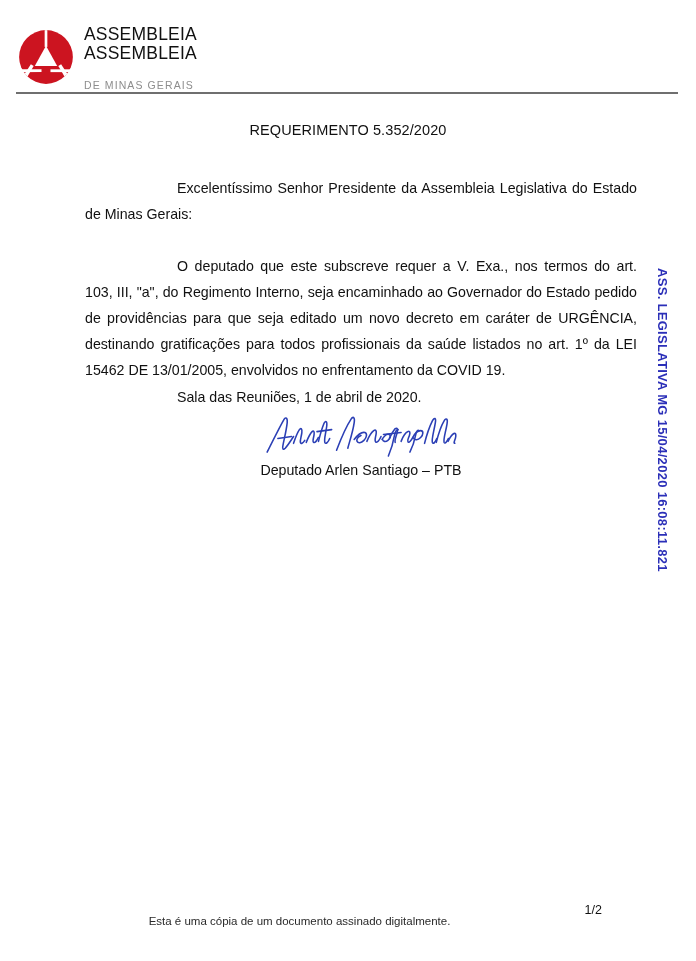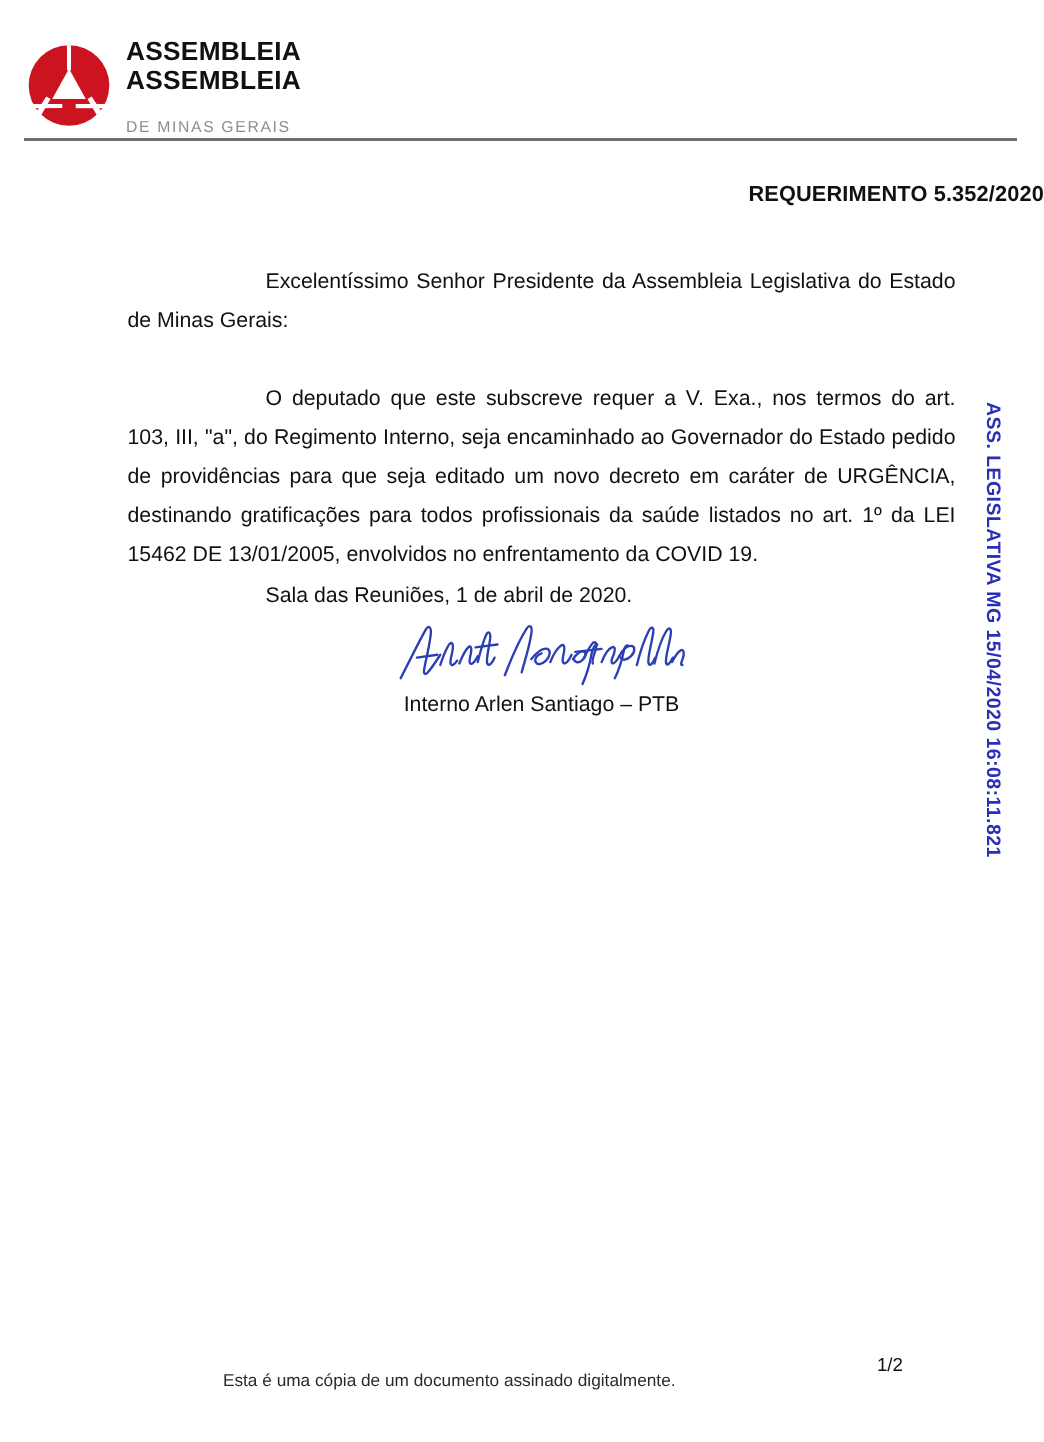--- a/index.html
+++ b/index.html
@@ -41,21 +41,21 @@
     flex: 0 0 56px;
   }
   .brand-text {
     margin-left: 10px;
     line-height: 1;
     padding-top: 2px;
   }
   .brand-line1,
   .brand-line2 {
     font-family: "Liberation Sans", sans-serif;
-    font-weight: bold;
+    font-weight: normal;
     font-size: 17.5px;
     letter-spacing: 0.2px;
     color: #111111;
     display: block;
   }
   .brand-line2 {
     margin-top: 1px;
   }
   .brand-line3 {
     display: block;
@@ -73,23 +73,23 @@
     height: 2px;
     background: #6f6f6f;
   }
 
   
   .doc-title {
     position: absolute;
     left: 0;
     top: 122px;
     width: 696px;
-    text-align: right;
+    text-align: center;
     font-size: 14.5px;
-    font-weight: bold;
+    font-weight: normal;
     letter-spacing: 0.1px;
     color: #111111;
   }
 
   .body-block {
     position: absolute;
     left: 85px;
     top: 158px;
     width: 552px;
     margin-top: 17px;
@@ -248,21 +248,21 @@
           <path d="M246 42 L 282 38"></path>
           <path d="M282 56 C 286 46, 291 38, 296 36 C 300 34, 301 38, 299 44 C 297 50, 294 54, 296 57 C 298 60, 303 54, 306 48"></path>
           <path d="M300 78 C 306 66, 310 52, 312 42 C 313 35, 316 32, 319 34"></path>
           <path d="M306 48 C 310 40, 316 34, 322 34 C 328 34, 328 42, 322 48 C 316 54, 310 54, 308 50"></path>
           <path d="M330 60 C 334 44, 340 26, 346 14 C 350 6, 354 8, 352 18 C 349 36, 344 52, 346 58 C 348 63, 352 57, 355 50"></path>
           <path d="M354 58 C 358 42, 364 24, 370 14 C 374 7, 378 10, 376 20 C 373 38, 368 52, 370 58 C 372 62, 376 56, 379 50"></path>
           <path d="M378 56 C 382 48, 386 42, 390 40 C 394 38, 395 44, 393 50 C 391 56, 389 60, 392 60"></path>
         </g>
       </svg>
     </span>
-    <span class="signature-name">Interno Arlen Santiago – PTB</span>
+    <span class="signature-name">Deputado Arlen Santiago – PTB</span>
   </div>
 
   <div class="vertical-stamp">ASS. LEGISLATIVA MG 15/04/2020 16:08:11.821</div>
 
   <div class="page-number">1/2</div>
   <div class="footer-note">Esta é uma cópia de um documento assinado digitalmente.</div>
 
 </div>
 
 </body></html>

